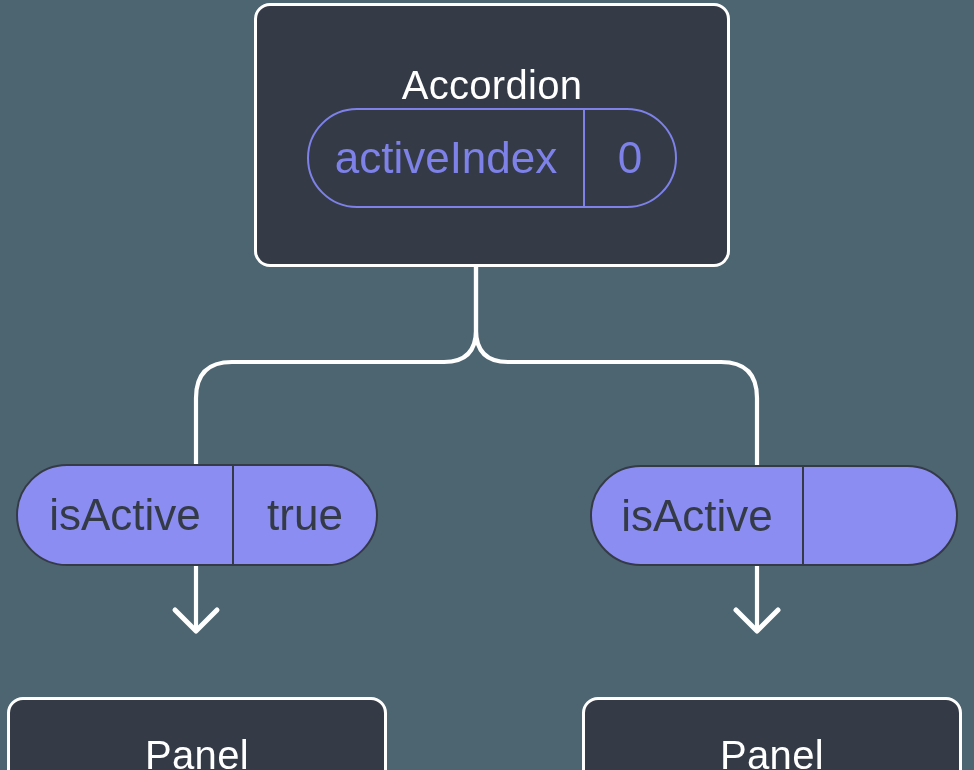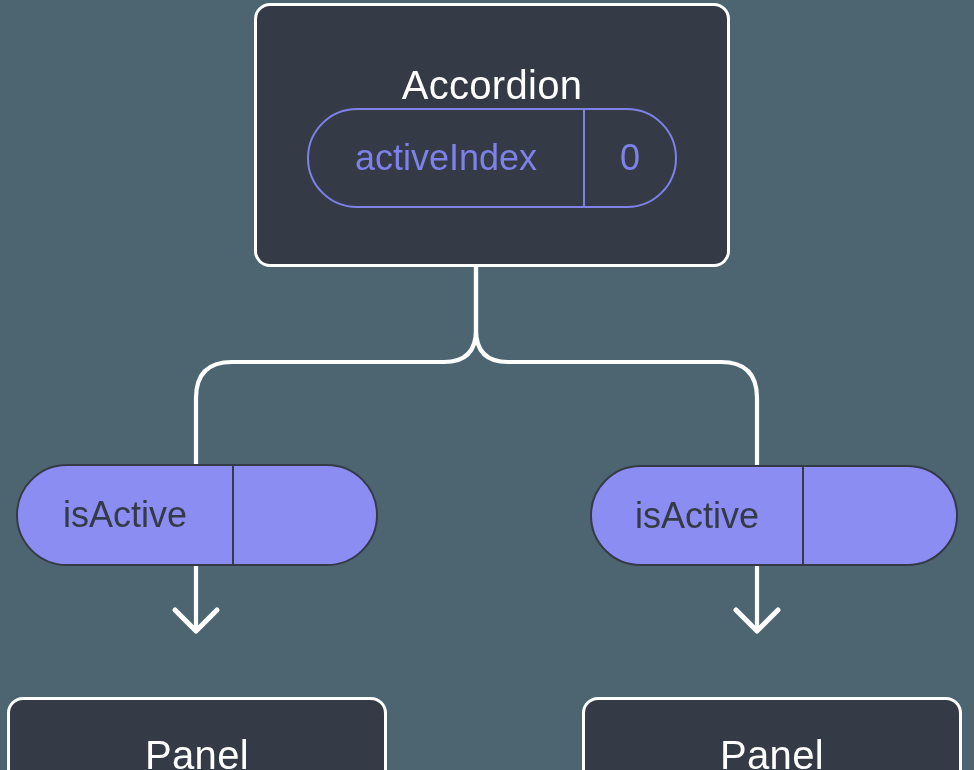--- a/index.html
+++ b/index.html
@@ -67,21 +67,21 @@
     margin-top: 47px;
   }
   #panel-left  { left: 7px; }
   #panel-right { left: 582px; }
 
   
   .badge {
     display: flex;
     box-sizing: border-box;
     border-radius: 60px;
-    font-size: 36px;
+    font-size: 44px;
     font-weight: 500;
     overflow: hidden;
   }
   .badge .cell {
     display: flex;
     align-items: center;
     justify-content: center;
     box-sizing: border-box;
   }
   .badge .value { flex: 1; }
@@ -141,20 +141,21 @@
   <div class="node root">
     <div class="node-title">Accordion</div>
     <div class="badge outline">
       <div class="cell label">activeIndex</div>
       <div class="cell value">0</div>
     </div>
   </div>
 
   <div class="badge solid" id="badge-left">
     <div class="cell label">isActive</div>
+    <div class="cell value">true</div>
   </div>
 
   <div class="badge solid" id="badge-right">
     <div class="cell label">isActive</div>
   </div>
 
   <div class="node panel" id="panel-left">
     <div class="node-title">Panel</div>
   </div>
 

